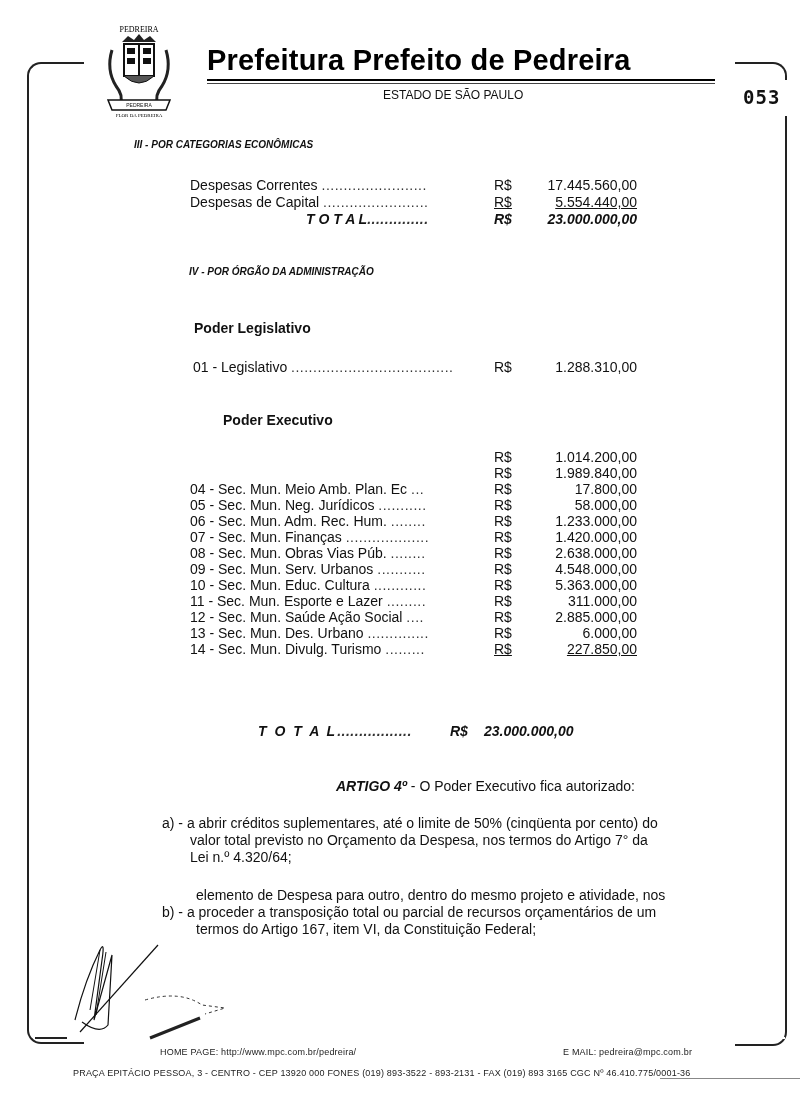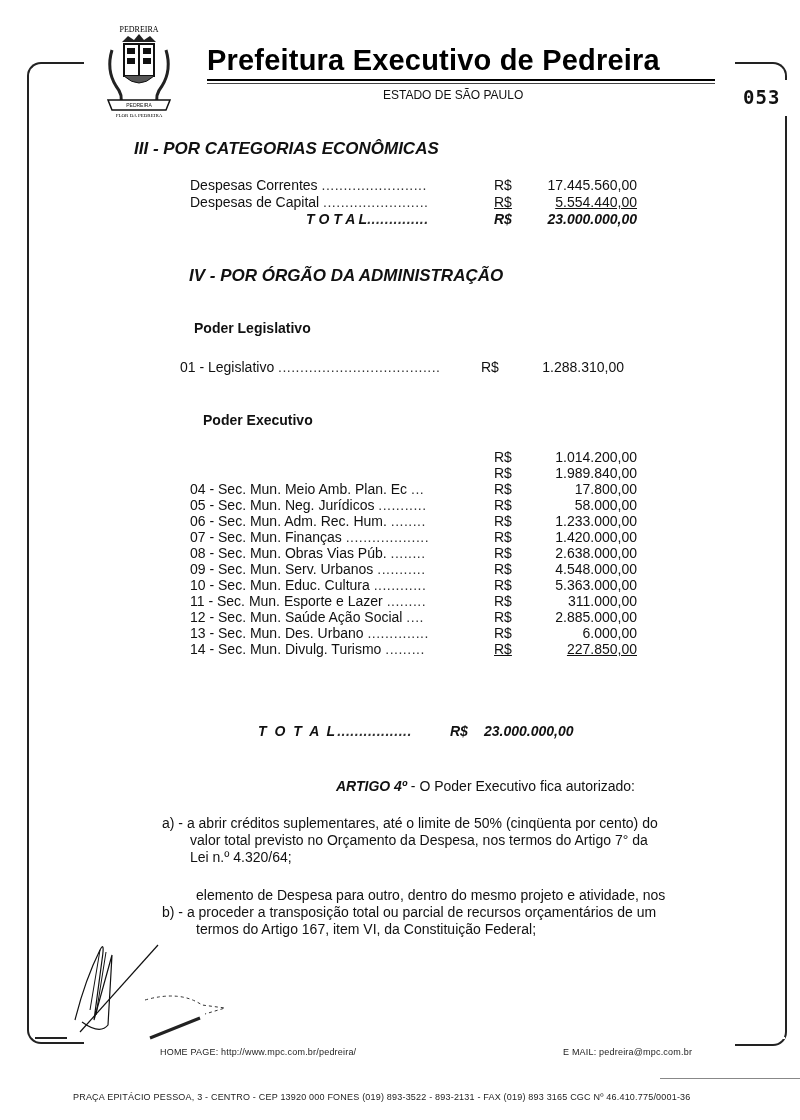--- a/index.html
+++ b/index.html
@@ -7,21 +7,21 @@
   .abs { position:absolute; }
   
   .frame-left { position:absolute; left:27px; top:62px; width:55px; height:978px; border-left:2px solid #222; border-top:2px solid #222; border-bottom:2px solid #222; border-radius:14px 0 0 14px; border-right:none; }
   .frame-right { position:absolute; left:735px; top:62px; width:50px; height:980px; border-right:2px solid #222; border-top:2px solid #222; border-bottom:2px solid #222; border-radius:0 14px 14px 0; }
   .frame-right-cut { position:absolute; left:765px; top:80px; width:30px; height:36px; background:#fff; }
   .title { left:207px; top:44px; font-size:29px; font-weight:bold; letter-spacing:0.2px; color:#000; }
   .title-rule { left:207px; top:79px; width:508px; height:2px; background:#000; }
   .title-rule2 { left:207px; top:83px; width:508px; height:1px; background:#444; }
   .subtitle { left:383px; top:88px; font-size:12px; }
   .pagenum { left:743px; top:86px; font-size:19px; font-weight:bold; letter-spacing:1px; font-family:"DejaVu Sans Mono", monospace; }
-  .section { font-size:17px; font-weight:bold; font-style:italic; }
+  .section { font-size:10px; font-weight:bold; font-style:italic; }
   .sub { font-size:14px; font-weight:bold; }
   .row { font-size:14px; height:17px; line-height:17px; white-space:nowrap; }
   .row .lbl { position:absolute; left:0; }
   .row .cur { position:absolute; left:304px; }
   .row .amt { position:absolute; right:0; text-align:right; }
   .dots { color:#333; letter-spacing:0.5px; }
   .u { text-decoration:underline; }
   .bi { font-weight:bold; font-style:italic; }
   .para { font-size:14px; line-height:17px; }
   .footer { font-size:9px; color:#222; letter-spacing:0.2px; }
@@ -46,21 +46,21 @@
     <line x1="39" y1="24" x2="39" y2="56" stroke="#111" stroke-width="2"></line>
     <path d="M24 56 Q39 70 54 56" fill="#555" stroke="#111"></path>
     <path d="M12 30 Q6 50 16 66 Q24 76 20 84" fill="none" stroke="#222" stroke-width="3"></path>
     <path d="M66 30 Q72 50 62 66 Q54 76 58 84" fill="none" stroke="#222" stroke-width="3"></path>
     <path d="M8 80 L70 80 L66 90 L12 90 Z" fill="#fff" stroke="#111" stroke-width="1.5"></path>
     <text x="39" y="87" text-anchor="middle" font-size="5" fill="#111">PEDREIRA</text>
     <text x="39" y="97" text-anchor="middle" font-size="5" font-family="Liberation Serif, serif">FLOR DA PEDREIRA</text>
   </svg>
 </div>
 
-<div class="abs title">Prefeitura Executivo de Pedreira</div>
+<div class="abs title">Prefeitura Prefeito de Pedreira</div>
 <div class="abs title-rule"></div>
 <div class="abs title-rule2"></div>
 <div class="abs subtitle">ESTADO DE SÃO PAULO</div>
 <div class="abs pagenum">053</div>
 
 <div class="abs section" style="left:134px; top:139px;">III - POR CATEGORIAS ECONÔMICAS</div>
 
 <div class="abs" style="left:190px; top:177px; width:447px;">
   <div class="row abs" style="top:0; width:447px;">
     <span class="lbl"><span>Despesas Correntes</span> <span class="dots">........................</span></span>
@@ -76,27 +76,27 @@
     <span class="lbl" style="left:116px;"><span>T O T A L</span><span class="dots">..............</span></span>
     <span class="cur">R$</span>
     <span class="amt">23.000.000,00</span>
   </div>
 </div>
 
 <div class="abs section" style="left:161px; top:266px;margin-left:28px;">IV - POR ÓRGÃO DA ADMINISTRAÇÃO</div>
 
 <div class="abs sub" style="left:194px; top:320px;">Poder Legislativo</div>
 
-<div class="abs row" style="left:180px; top:359px; width:444px;text-decoration:underline;">
+<div class="abs row" style="left:193px; top:359px; width:444px;text-decoration:underline;">
   <span class="lbl"><span>01 - Legislativo</span> <span class="dots">.....................................</span></span>
   <span class="cur" style="left:301px;">R$</span>
   <span class="amt">1.288.310,00</span>
 </div>
 
-<div class="abs sub" style="left:190px; top:412px;padding-left:13px;">Poder Executivo</div>
+<div class="abs sub" style="left:210px; top:412px;padding-left:13px;">Poder Executivo</div>
 
 <div class="abs" id="exec-table" style="left:190px; top:449px; width:447px;">
     <div class="row abs" style="top: 0px; width: 447px;">
       <span class="cur">R$</span>
       <span class="amt">1.014.200,00</span>
     </div>
     <div class="row abs" style="top: 16px; width: 447px;">
       <span class="cur">R$</span>
       <span class="amt">1.989.840,00</span>
     </div>
@@ -180,18 +180,18 @@
 <div class="abs" style="left:60px; top:940px; width:180px; height:110px;">
   <svg width="180" height="110" viewBox="0 0 180 110">
     <path d="M15 80 Q25 40 40 10 Q45 0 42 20 Q38 50 34 80 Q45 40 52 15 Q50 50 48 85 Q40 95 22 82" fill="none" stroke="#111" stroke-width="1.2"></path>
     <path d="M30 70 L40 10 M36 75 L46 12" stroke="#111" stroke-width="1"></path>
     <line x1="20" y1="92" x2="98" y2="5" stroke="#111" stroke-width="1.2"></line>
     <path d="M85 60 Q120 50 142 65 L165 68 L145 74" fill="none" stroke="#333" stroke-width="1" stroke-dasharray="3,3"></path>
     <line x1="90" y1="98" x2="140" y2="78" stroke="#222" stroke-width="3"></line>
   </svg>
 </div>
 
-<div class="abs footer" style="left:73px; top:1092px;">PRAÇA EPITÁCIO PESSOA, 3 - CENTRO - CEP 13920 000   FONES (019) 893-3522 - 893-2131 - FAX (019) 893 3165   CGC Nº 46.410.775/0001-36</div>
+<div class="abs footer" style="left:73px; top:1068px;">PRAÇA EPITÁCIO PESSOA, 3 - CENTRO - CEP 13920 000   FONES (019) 893-3522 - 893-2131 - FAX (019) 893 3165   CGC Nº 46.410.775/0001-36</div>
 <div class="abs footer" style="left:116px; top:1047px;padding-left:44px;">HOME PAGE: http://www.mpc.com.br/pedreira/</div>
 <div class="abs footer" style="left:563px; top:1047px;">E MAIL: pedreira@mpc.com.br</div>
 <div class="abs" style="left:35px; top:1037px; width:32px; height:2px; background:#222;"></div>
 <div class="abs" style="left:765px; top:1037px; width:20px; height:2px; background:#fff;"></div>
 <div class="abs" style="left:660px; top:1078px; width:140px; height:1px; background:#888;"></div>
 
 </body></html>

